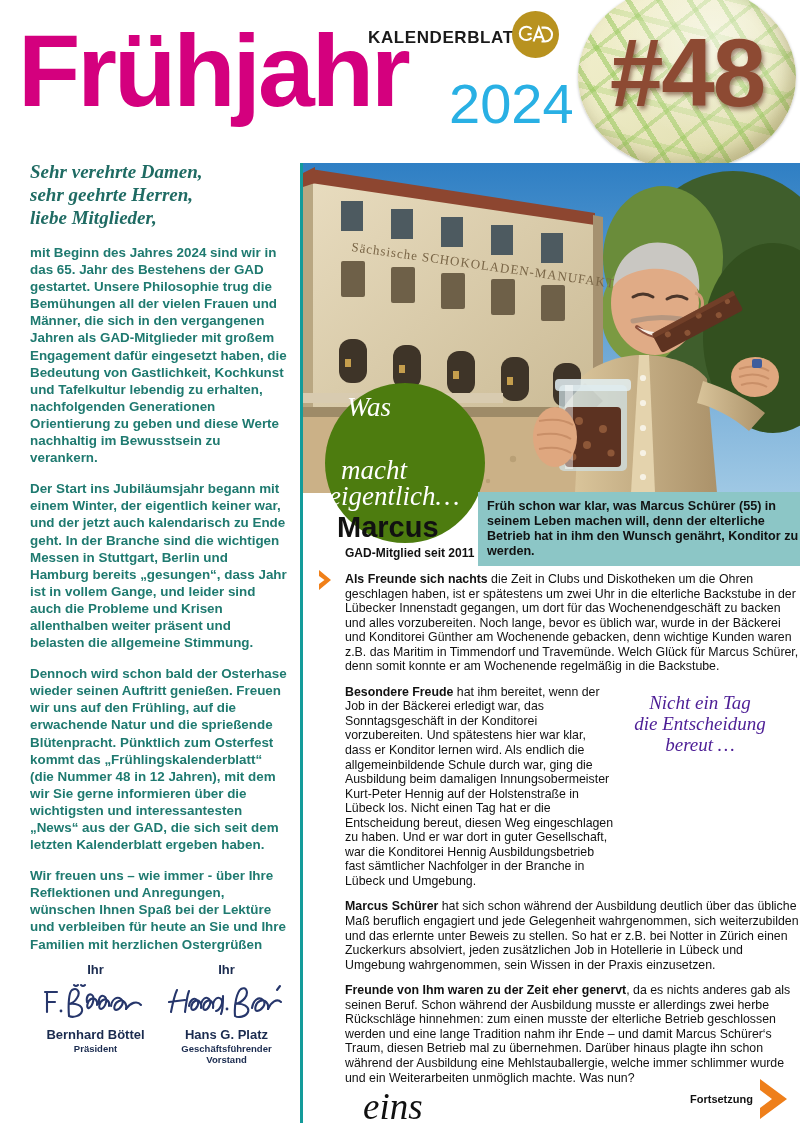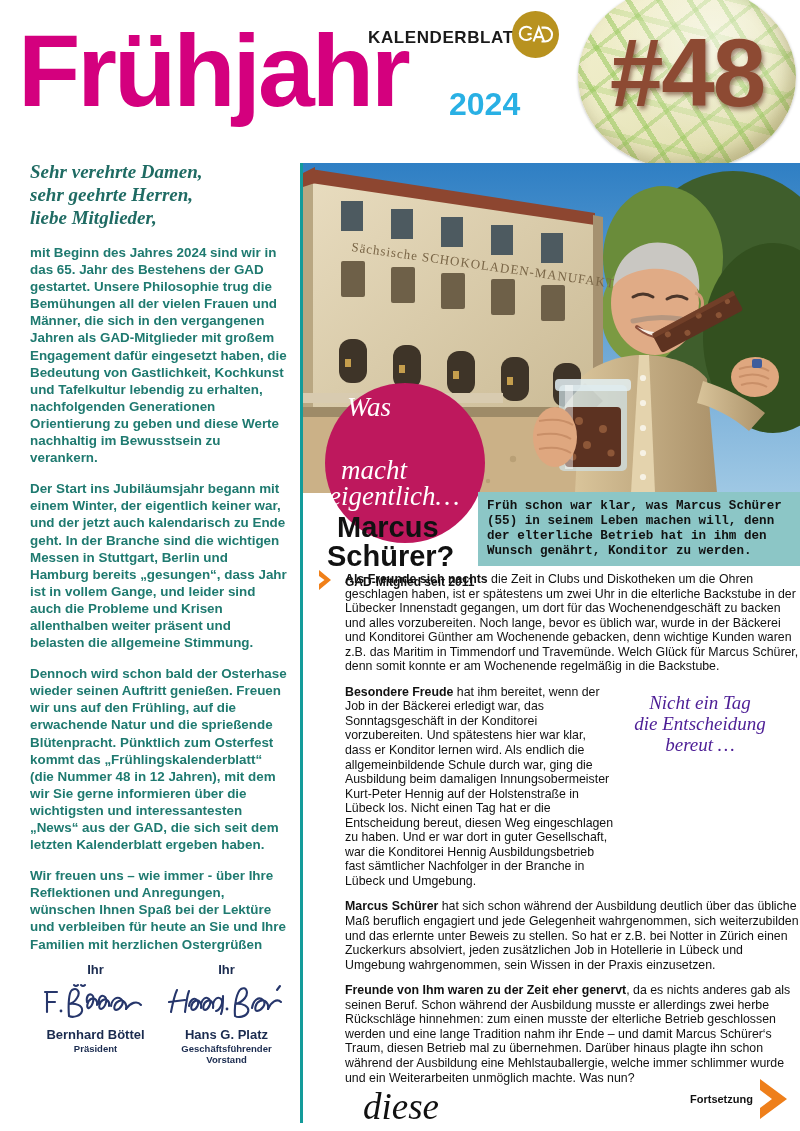--- a/index.html
+++ b/index.html
@@ -16,21 +16,21 @@
   .header { position:absolute; left:0; top:0; width:800px; height:160px; }
   .masthead-title {
     position:absolute; left:18px; top:20px;
     font-size:102px; line-height:102px;
     font-weight:700; letter-spacing:-3px;
     color:#d4007e;
     font-family:"Liberation Sans", sans-serif;
   }
   .masthead-year {
     position:absolute; left:449px; top:84px;
-    font-size:32px; line-height:40px; font-weight:700;
+    font-size:56px; line-height:40px; font-weight:400;
     color:#29b0e4;
   }
   .masthead-kicker {
     position:absolute; left:368px; top:28px;
     font-size:17px; letter-spacing:0.6px; font-weight:700;
     color:#1a1a1a;
   }
   
   .gad-logo {
     position:absolute; left:512px; top:11px;
@@ -97,21 +97,21 @@
   .photo {
     position:absolute; left:303px; top:163px; width:497px; height:330px;
     overflow:hidden;
   }
   .photo svg { display:block; }
 
   
   .circle-badge {
     position:absolute; left:325px; top:383px;
     width:160px; height:160px; border-radius:50%;
-    background:#be185d;
+    background:#4d7c0f;
     color:#fff;
     padding:12px 10px 0 14px;
   }
   .cb-l1, .cb-l2, .cb-l3 {
     font-family:"Liberation Serif", serif;
     font-style:italic; font-weight:400;
     color:#fff;
   }
   .cb-l1 { font-size:27px; line-height:25px; margin-left:8px; }
   .cb-l2 { font-size:27px; line-height:25px; margin-left:2px;margin-top:38px; }
@@ -121,21 +121,20 @@
   }
   .cb-name1 { margin-left:-2px; margin-top:3px; }
   .cb-name2 { margin-left:-12px; }
   .cb-member { font-size:12px; font-weight:700; color:#111; margin-left:6px; margin-top:4px; }
 
   
   .intro-box {
     position:absolute; left:478px; top:492px; width:322px; height:74px;
     background:#8cc6c6;
     padding:7px 0 0 9px;
-    font-family:Liberation Mono, monospace;
   }
   .intro-box p {
     font-size:12.6px; line-height:15.1px; font-weight:700; color:#111;
   }
 
   
   .article { position:absolute; left:345px; top:572px; width:455px; }
   .article p {
     font-size:12.35px; line-height:14.55px;
     color:#111; margin-bottom:11px; text-align:left;
@@ -409,21 +408,20 @@
         </g>
       </g>
     </svg>
   </div>
 
   <div class="circle-badge">
     <div class="cb-l1">Was</div>
     <div class="cb-l2">macht</div>
     <div class="cb-l3">eigentlich…</div>
     <div class="cb-name1">Marcus</div>
-    <div class="cb-name2">Schürer?</div>
     <div class="cb-member">GAD-Mitglied seit 2011</div>
   </div>
 
   <div class="intro-box">
     <p>Früh schon war klar, was Marcus Schürer (55) in seinem Leben machen will, denn der elterliche Betrieb hat in ihm den Wunsch genährt, Konditor zu werden.</p>
   </div>
 
   <div class="article">
 
     <div class="para-wrap">
@@ -448,15 +446,15 @@
 
   <div class="fortsetzung">
     <span class="fortsetzung-label">Fortsetzung</span>
     <span>
       <svg width="40" height="44" viewBox="0 0 40 44">
         <path d="M5 2 L32 22 L5 42 L5 31 L17 22 L5 13 Z" fill="#ee7f1b"></path>
       </svg>
     </span>
   </div>
 
-  <div class="page-number">diese</div>
+  <div class="page-number">eins</div>
 
 </div>
 
 </body></html>

